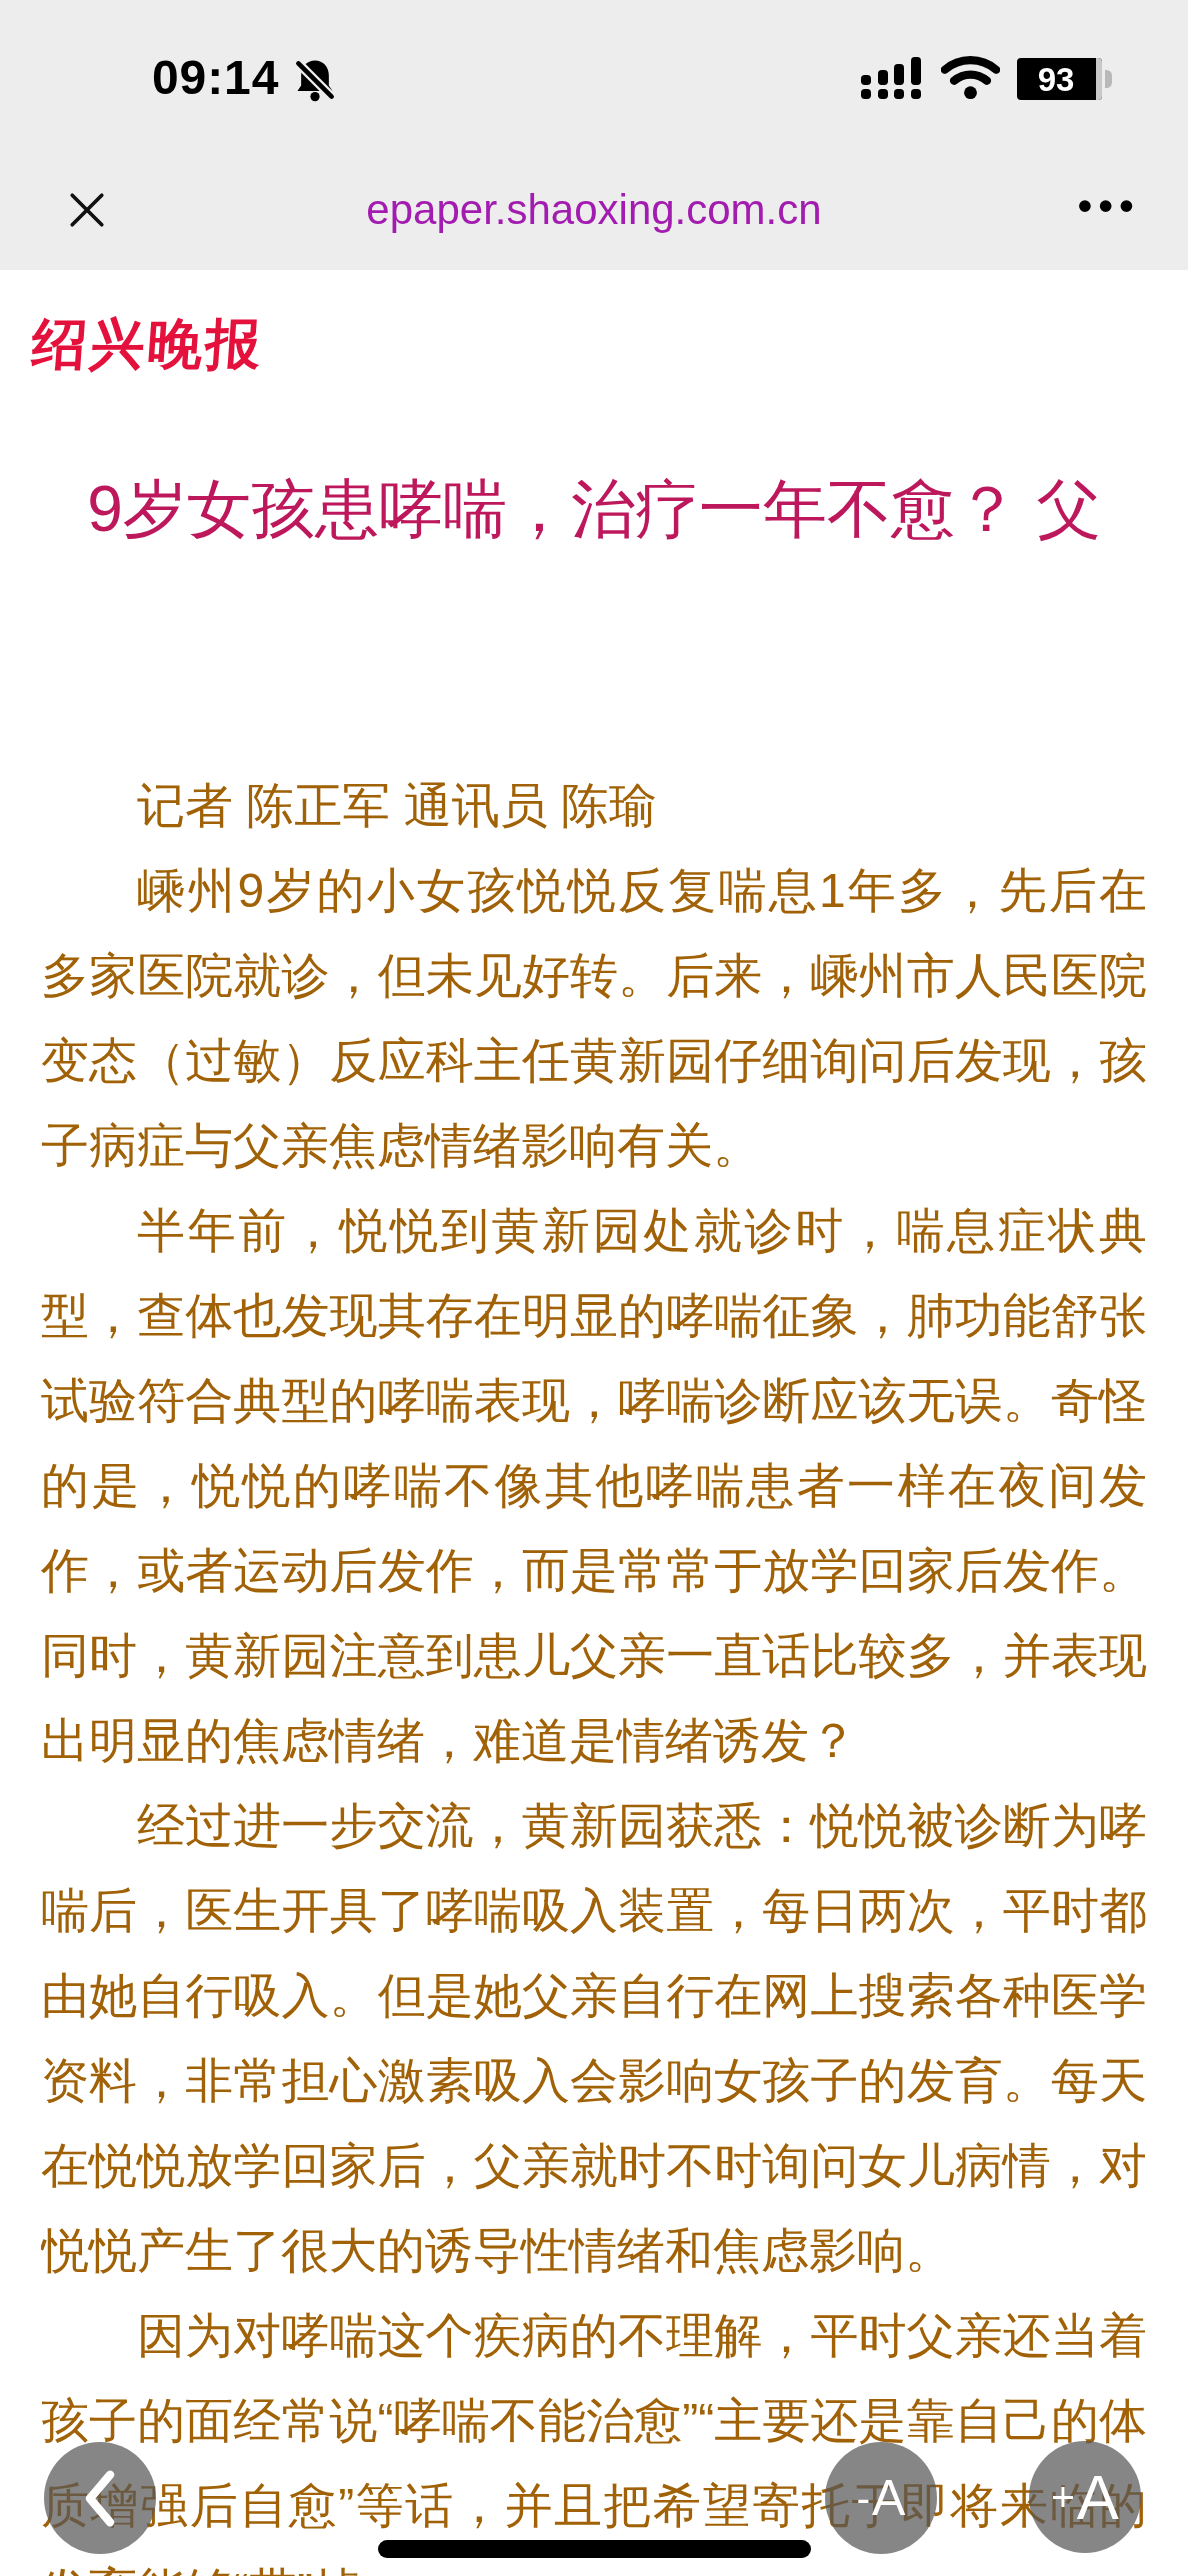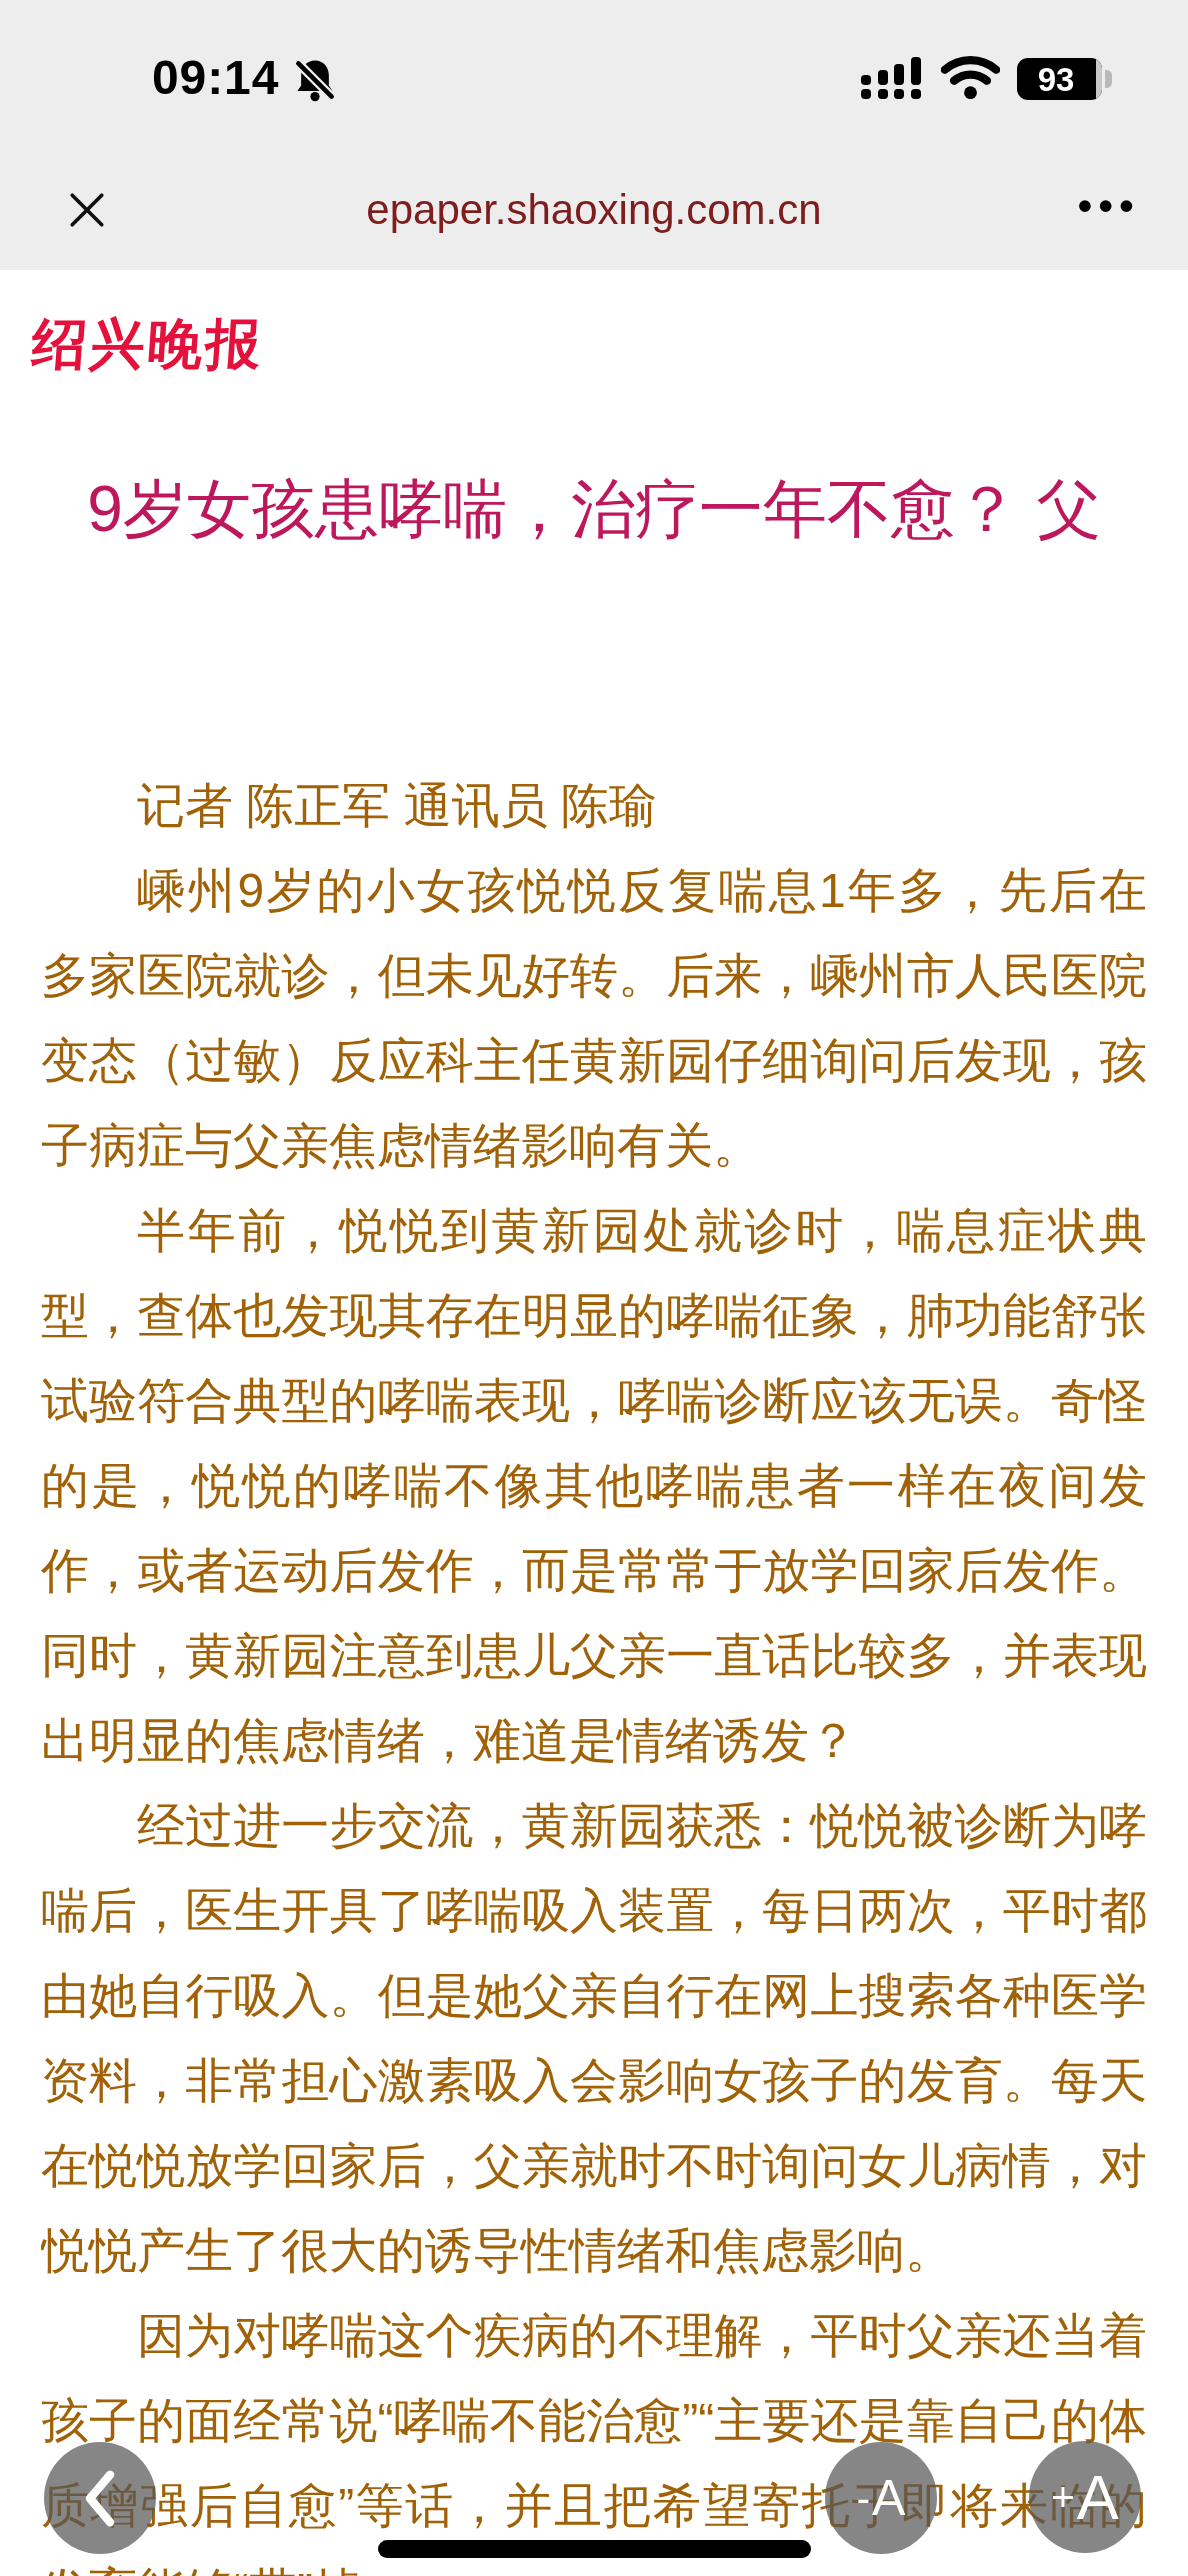--- a/index.html
+++ b/index.html
@@ -24,41 +24,41 @@
     font-size: 48px; font-weight: 700; color: #000;
     letter-spacing: 0.9px; line-height: 55px;
   }
   .mute-icon { position: absolute; left: 271px; top: 5.5px; width: 48px; height: 48px; }
   .cellular { position: absolute; left: 841px; top: 7.4px; width: 66px; height: 42px; }
   .cellular .dot { position: absolute; bottom: 0; width: 10px; height: 10px; border-radius: 3.7px; background: #000; }
   .cellular .bar { position: absolute; bottom: 14.7px; width: 10px; border-radius: 3.7px; background: #000; }
   .wifi-icon { position: absolute; left: 921px; top: 6.4px; width: 59px; height: 44px; }
   .battery {
     position: absolute; left: 997px; top: 8.3px;
-    width: 85px; height: 42px; border-radius: 11px;
+    width: 85px; height: 42px; border-radius: 4px;
     background: #000; overflow: hidden;
   }
   .battery .gap { position: absolute; right: 0; top: 0; width: 6.4px; height: 42px; background: #c8c8c8; }
   .battery .pct {
     position: absolute; left: 0; top: 0; width: 78px; height: 42px;
     color: #fff; font-size: 33px; font-weight: 700;
     text-align: center; line-height: 43px;
   }
   .battery-nub {
     position: absolute; left: 1085px; top: 20px;
     width: 7.4px; height: 18.4px; background: #b9b9b9;
     border-radius: 0 5.5px 5.5px 0;
   }
 
   .nav-row { position: absolute; top: 182px; left: 0; width: 1188px; height: 57px; }
   .close-btn { position: absolute; left: 63px; top: 3.7px; width: 48px; height: 48px; }
   .url {
     position: absolute; left: 226px; right: 226px; top: 0;
     text-align: center; font-size: 42px; font-weight: 500;
-    color: #7f1d1d; line-height: 55px; white-space: nowrap;
+    color: #a21caf; line-height: 55px; white-space: nowrap;
   }
   .menu-btn {
     position: absolute; right: 48px; top: 0; width: 101px; height: 55px;
     font-size: 41px; color: #000; letter-spacing: 6.4px;
     line-height: 48px; text-align: right; font-weight: 700;
   }
 
   
   .masthead {
     position: absolute; left: 32px; top: 308px;

